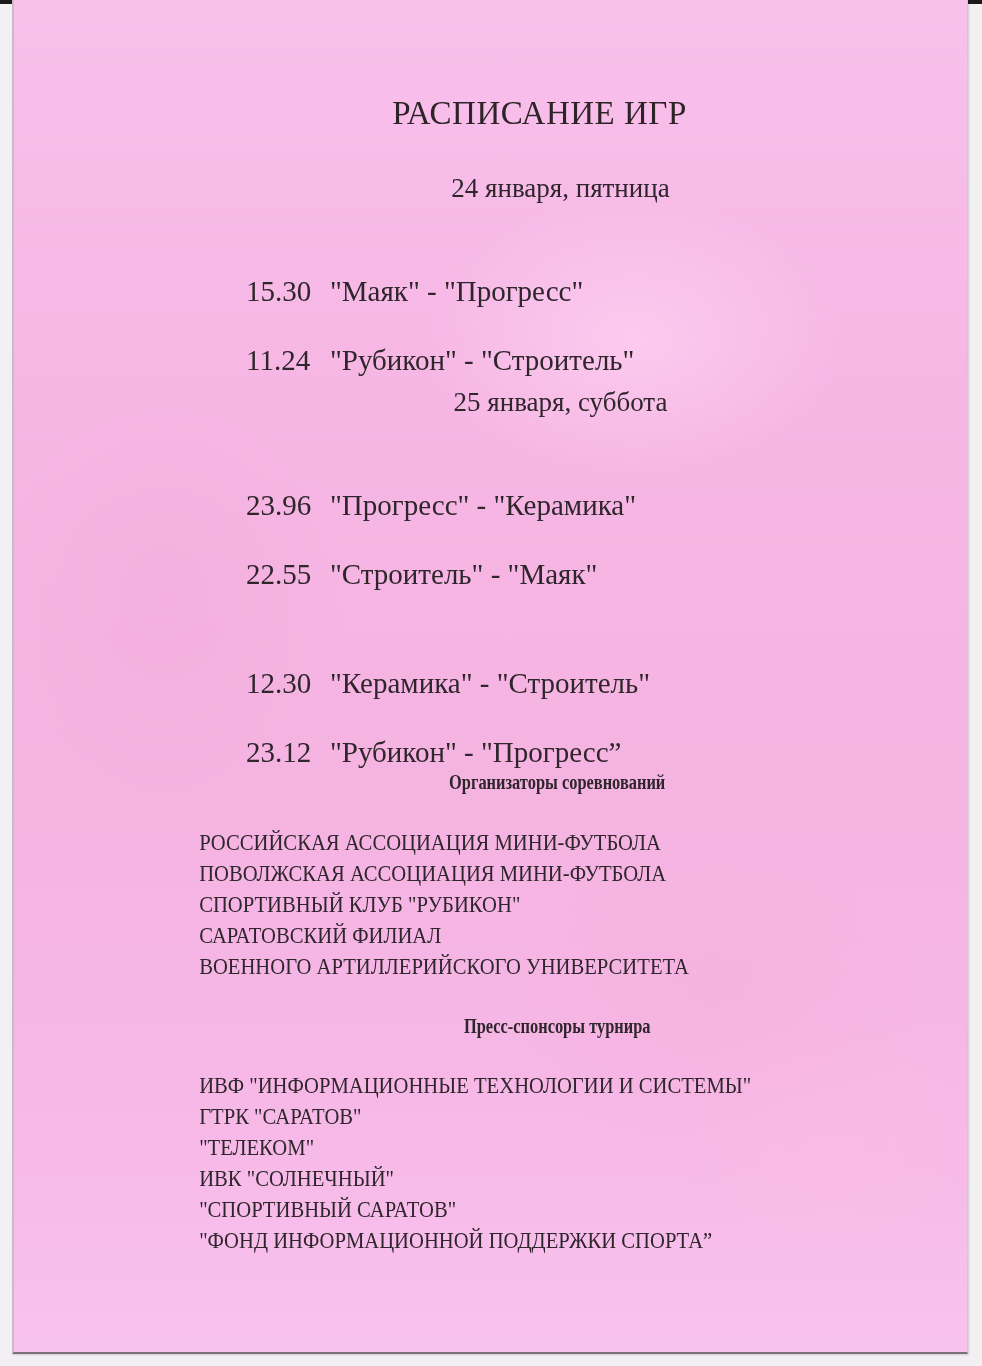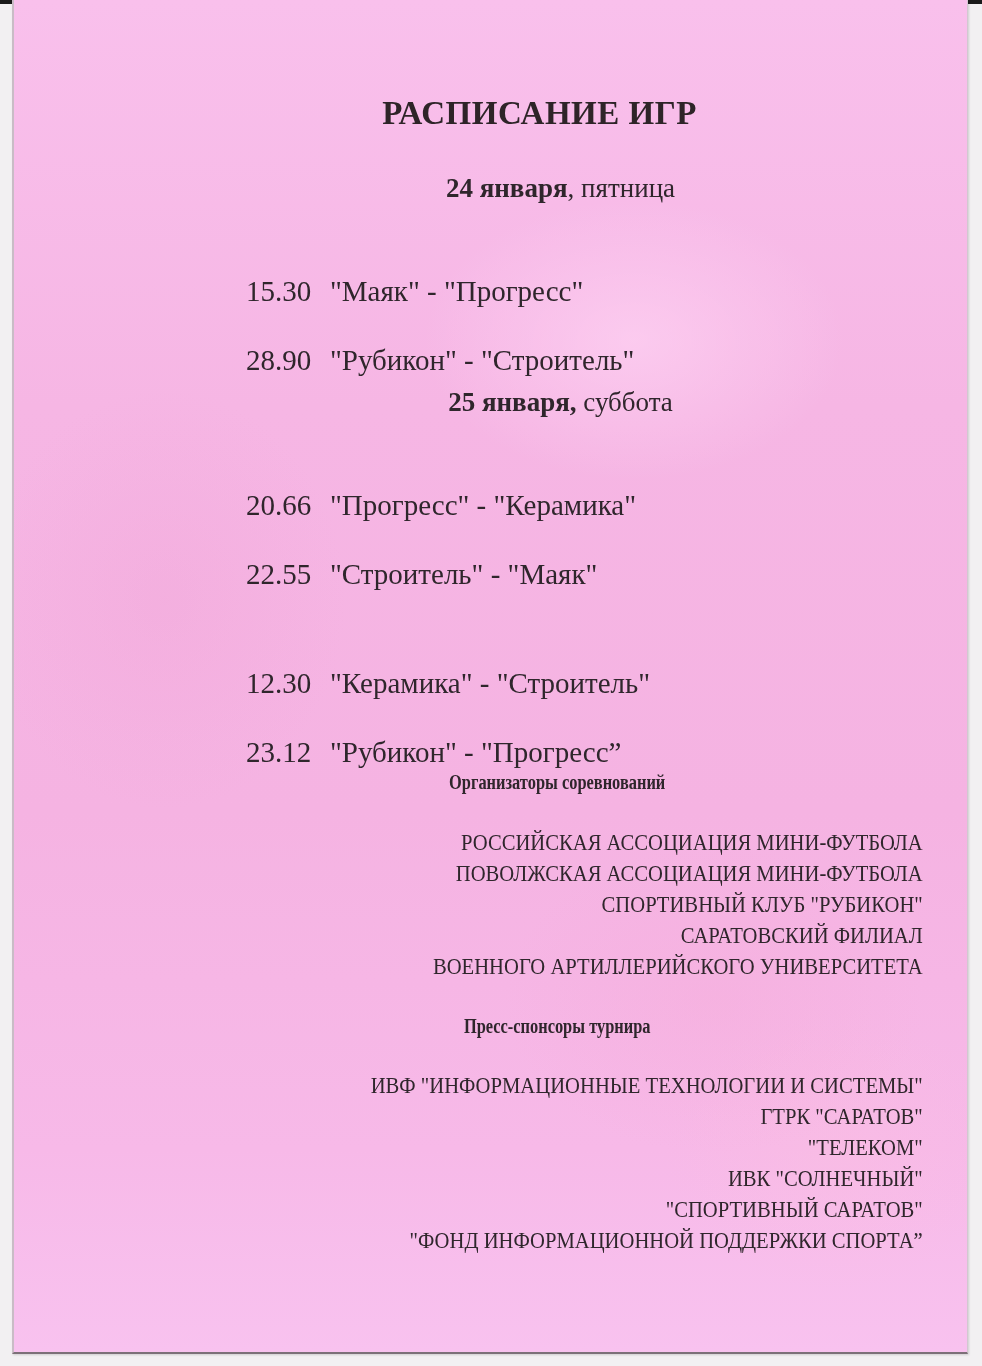--- a/index.html
+++ b/index.html
@@ -20,66 +20,66 @@
         radial-gradient(ellipse 240px 200px at 820px 1150px, rgba(250,190,225,0.45), transparent 70%),
         linear-gradient(180deg, #f9c0ec 0%, #f6b6e4 30%, #f5b3e2 60%, #f7b9e8 85%, #f8c2ef 100%);
       border-left: 2px solid #c9bcc6;
       border-bottom: 2px solid #7c7078;
       border-right: 1px solid #d2c8d0;
       box-shadow: 1px 1px 2px rgba(0,0,0,0.15);
     }
     .title {
       position: absolute; left: 0; width: 100%; top: 95px; text-align: center;
       padding-left: 98px; box-sizing: border-box;
-      font-weight: bold; font-size: 33px; letter-spacing: 0.5px; color: #2e2428;
+      font-weight: normal; font-size: 33px; letter-spacing: 0.5px; color: #2e2428;
     }
     .day-header {
       position: absolute; left: 0; width: 100%; text-align: center;
       padding-left: 140px; box-sizing: border-box;
       font-size: 27px;
     }
-    .day-header b { font-weight: bold; }
+    .day-header b { font-weight: normal; }
     .matches { position: absolute; left: 232px; font-size: 29px; line-height: 36px; }
     .match { white-space: pre; }
     .match .time { display: inline-block; width: 84px; margin-top: 33px; }
     .section-label {
       position: absolute; left: 0; width: 100%; text-align: center;
       padding-left: 130px; box-sizing: border-box;
       font-weight: bold; font-size: 20px; transform: scaleX(0.82); transform-origin: 551px 0;
     }
     .org-list, .sponsor-list {
-      position: absolute; left: 0; width: 100%; text-align: right;
-      padding-left: 86px; box-sizing: border-box;
+      position: absolute; left: 0; width: 100%; text-align: left;
+      padding-left: 108px; box-sizing: border-box;
       font-size: 24px; line-height: 31px;
     }
     .org-list div, .sponsor-list div { transform: scaleX(0.86); transform-origin: 551px 0; white-space: nowrap; }
   </style>
 </head>
 <body>
 
 <div class="corner-tl"></div>
 <div class="corner-tr"></div>
 
 <div class="paper">
 
   <div class="title">РАСПИСАНИЕ ИГР</div>
 
   <div class="day-header" style="top:173px;">
     <b>24 января</b><span>, пятница</span>
   </div>
   <div class="matches" style="top:240px;">
     <div class="match"><span class="time">15.30</span><span>"Маяк" - "Прогресс"</span></div>
-    <div class="match"><span class="time">28.90</span><span>"Рубикон" - "Строитель"</span></div>
+    <div class="match"><span class="time">11.24</span><span>"Рубикон" - "Строитель"</span></div>
   </div>
 
   <div class="day-header" style="top:387px;">
     <b>25 января,</b><span> суббота</span>
   </div>
   <div class="matches" style="top:454px;">
-    <div class="match"><span class="time">20.66</span><span>"Прогресс" - "Керамика"</span></div>
+    <div class="match"><span class="time">23.96</span><span>"Прогресс" - "Керамика"</span></div>
     <div class="match"><span class="time">22.55</span><span>"Строитель" - "Маяк"</span></div>
   </div>
 
   <div class="matches" style="top:632px;">
     <div class="match"><span class="time">12.30</span><span>"Керамика" - "Строитель"</span></div>
     <div class="match"><span class="time">23.12</span><span>"Рубикон" - "Прогресс”</span></div>
   </div>
 
   <div class="section-label" style="top:771px;">Организаторы соревнований</div>
   <div class="org-list" style="top:827px;">

